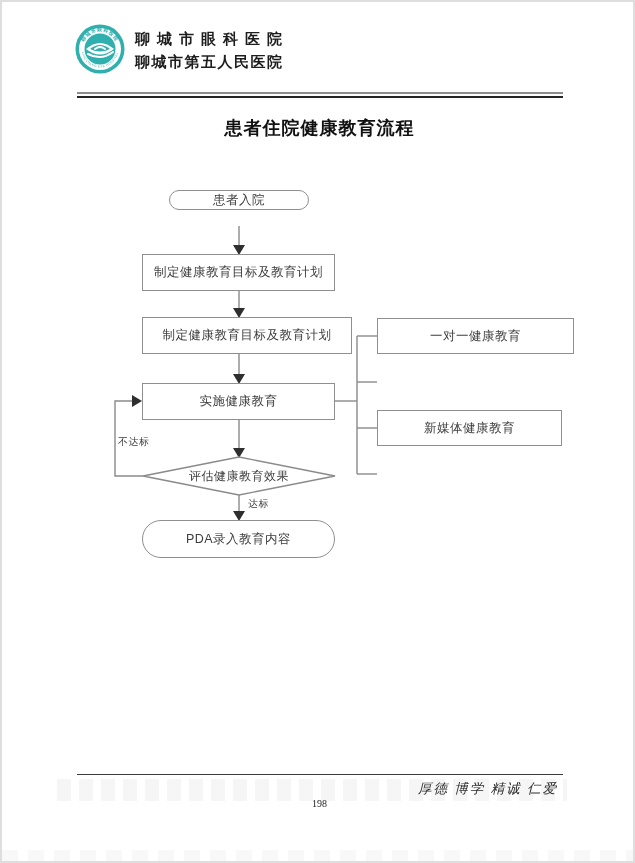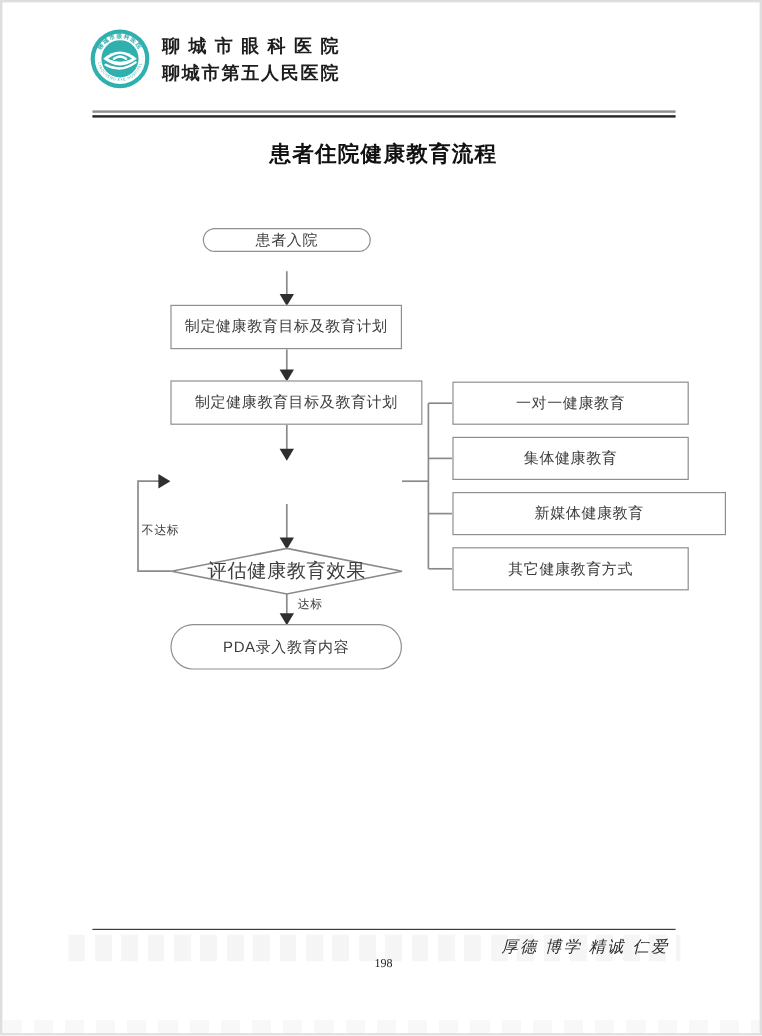--- a/index.html
+++ b/index.html
@@ -31,21 +31,21 @@
   .fc-svg{position:absolute;left:0;top:0;width:635px;height:863px;}
   .node{
     position:absolute;display:flex;align-items:center;justify-content:center;
     background:#ffffff;border:1.4px solid #8f8f8f;box-sizing:border-box;
     font-size:12.5px;color:#3d3d3d;letter-spacing:0.5px;white-space:nowrap;
   }
   .stadium{border-radius:19px;}
   .diamond-label{
     position:absolute;display:flex;align-items:center;justify-content:center;
     background:transparent;border:none;
-    font-size:16px;color:#3d3d3d;letter-spacing:0.5px;white-space:nowrap;
+    font-size:12px;color:#3d3d3d;letter-spacing:0.5px;white-space:nowrap;
   }
   .edge-label{
     position:absolute;font-size:10px;color:#3d3d3d;letter-spacing:0.5px;
     background:transparent;white-space:nowrap;
   }
   
   .footer-rule{position:absolute;left:75px;top:772px;width:486px;border-top:1.6px solid #3c3c3c;}
   .scan-stripes{
     position:absolute;left:55px;top:777px;width:510px;height:22px;
     background:repeating-linear-gradient(90deg, rgba(120,120,120,0.07) 0 14px, rgba(0,0,0,0) 14px 22px);
@@ -123,32 +123,31 @@
     </g>
     <polygon points="237,455 333,474 237,493 141,474" fill="#ffffff" stroke="#8a8a8a" stroke-width="1.4"></polygon>
   </svg>
 
   <div class="node stadium" style="left:167px;top:188px;width:140px;height:20px;">患者入院</div>
 
   <div class="node" style="left:140px;top:252px;width:193px;height:37px;">制定健康教育目标及教育计划</div>
 
   <div class="node" style="left:140px;top:315px;width:210px;height:37px;">制定健康教育目标及教育计划</div>
 
+  <div class="node" style="left:140px;top:381px;width:193px;height:37px;">实施健康教育</div>
 
   <div class="diamond-label" style="left:141px;top:455px;width:192px;height:38px;">评估健康教育效果</div>
 
   <div class="node stadium" style="left:140px;top:518px;width:193px;height:38px;">PDA录入教育内容</div>
 
   <div class="node" style="left:375px;top:316px;width:197px;height:36px;">一对一健康教育</div>
 
-  <div class="node" style="left:375px;top:362px;width:197px;height:36px;">集体健康教育</div>
 
-  <div class="node" style="left:375px;top:408px;width:228px;height:36px;">新媒体健康教育</div>
+  <div class="node" style="left:375px;top:408px;width:185px;height:36px;">新媒体健康教育</div>
 
-  <div class="node" style="left:375px;top:454px;width:197px;height:36px;">其它健康教育方式</div>
 
   <div class="edge-label" style="left:116px;top:433px;">不达标</div>
   <div class="edge-label" style="left:246px;top:495px;">达标</div>
 
   <div class="footer-rule"></div>
   <div class="scan-stripes"></div>
   <div class="scan-stripes-bottom"></div>
   <div class="motto">厚德 博学 精诚 仁爱</div>
   <div class="page-number">198</div>
 

